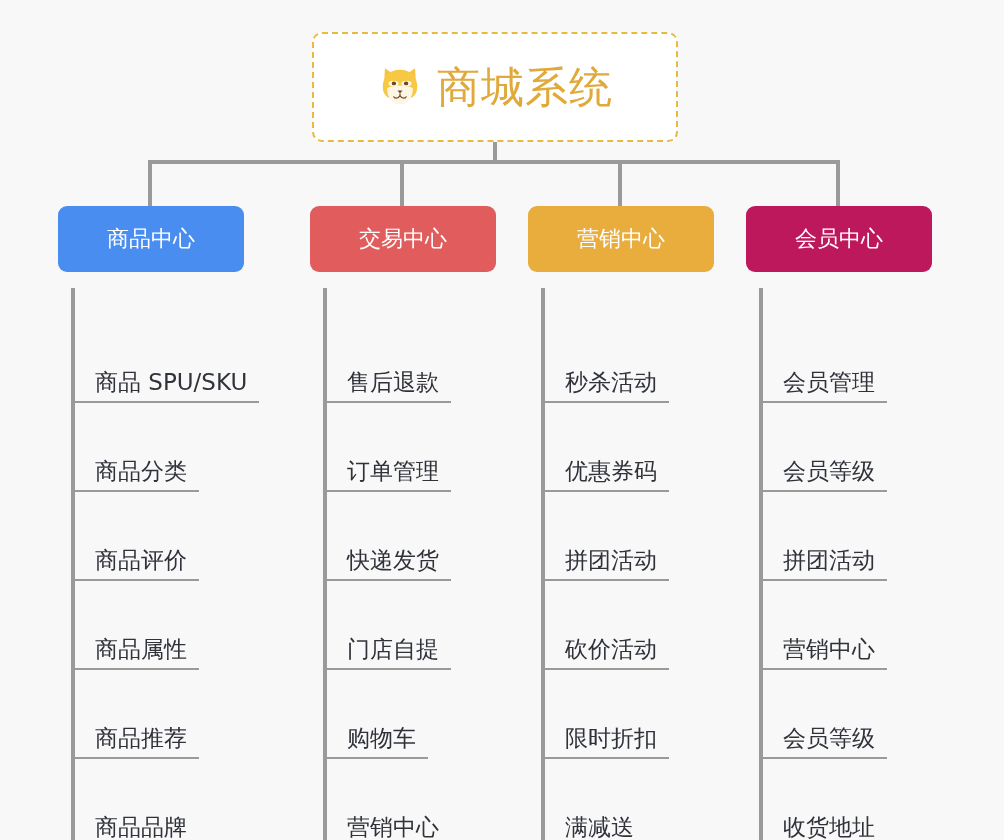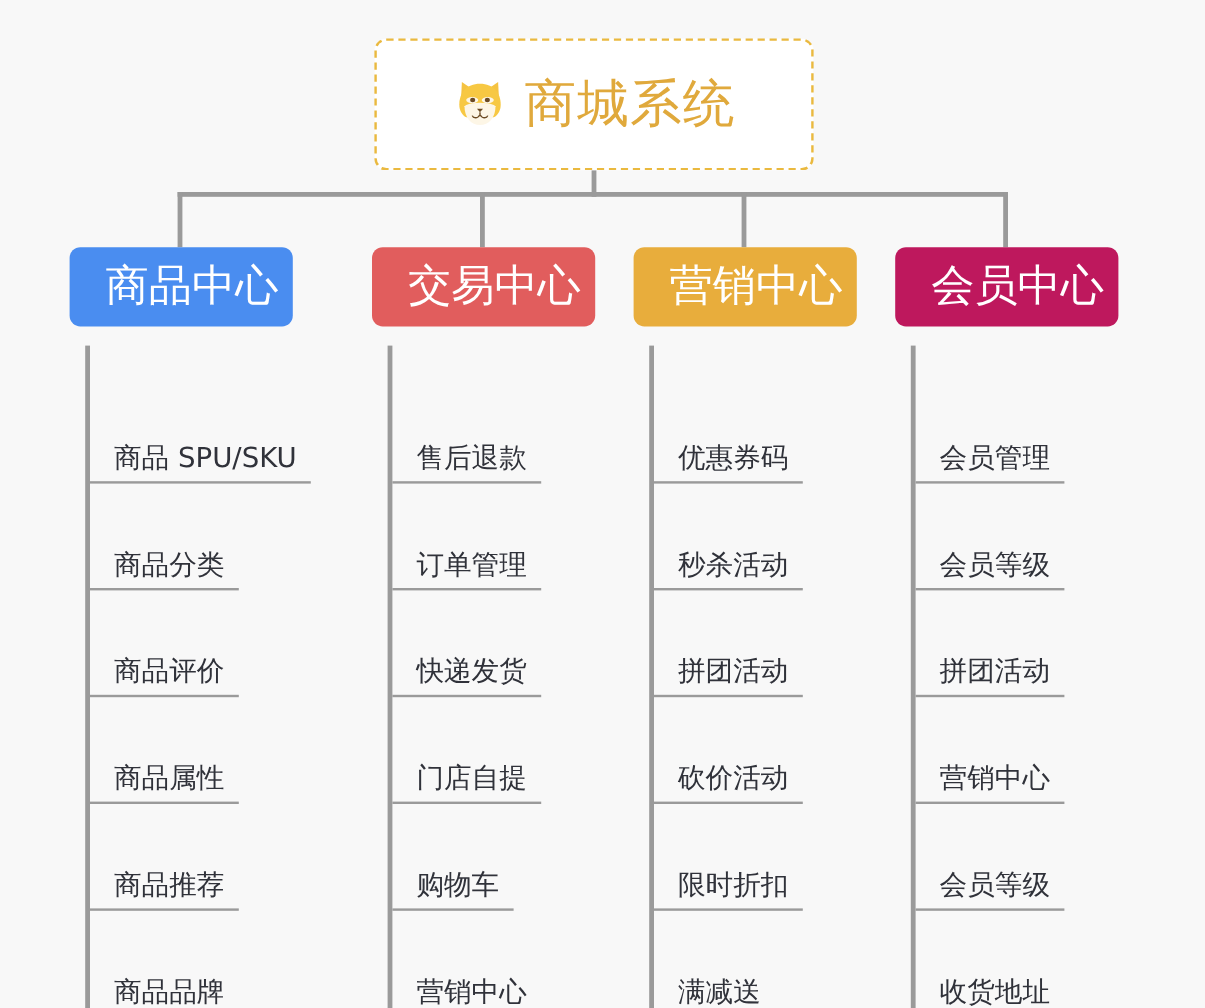--- a/index.html
+++ b/index.html
@@ -88,21 +88,21 @@
   .column.c3 { left: 528px; }
   .column.c4 { left: 746px; }
 
   .cat-pill {
     display: inline-block;
     height: 66px;
     line-height: 66px;
     padding: 0 30px;
     border-radius: 9px;
     color: #ffffff;
-    font-size: 36px;
+    font-size: 22px;
     white-space: nowrap;
     box-sizing: border-box;
     text-align: center;
   }
   .column.c1 .cat-pill { width: 186px; }
   .column.c2 .cat-pill { width: 186px; }
   .column.c3 .cat-pill { width: 186px; }
   .column.c4 .cat-pill { width: 186px; }
 
   
@@ -218,24 +218,24 @@
       <div class="leaf">
           <span class="leaf-label">营销中心</span>
         </div>
     </div>
   </div>
 
   <div class="column c3">
     <div class="cat-pill" style="background-color: rgb(232, 173, 60);">营销中心</div>
     <div class="leaf-list">
       <div class="leaf">
+          <span class="leaf-label">秒杀活动</span>
+        </div>
+      <div class="leaf">
           <span class="leaf-label">优惠券码</span>
-        </div>
-      <div class="leaf">
-          <span class="leaf-label">秒杀活动</span>
         </div>
       <div class="leaf">
           <span class="leaf-label">拼团活动</span>
         </div>
       <div class="leaf">
           <span class="leaf-label">砍价活动</span>
         </div>
       <div class="leaf">
           <span class="leaf-label">限时折扣</span>
         </div>

